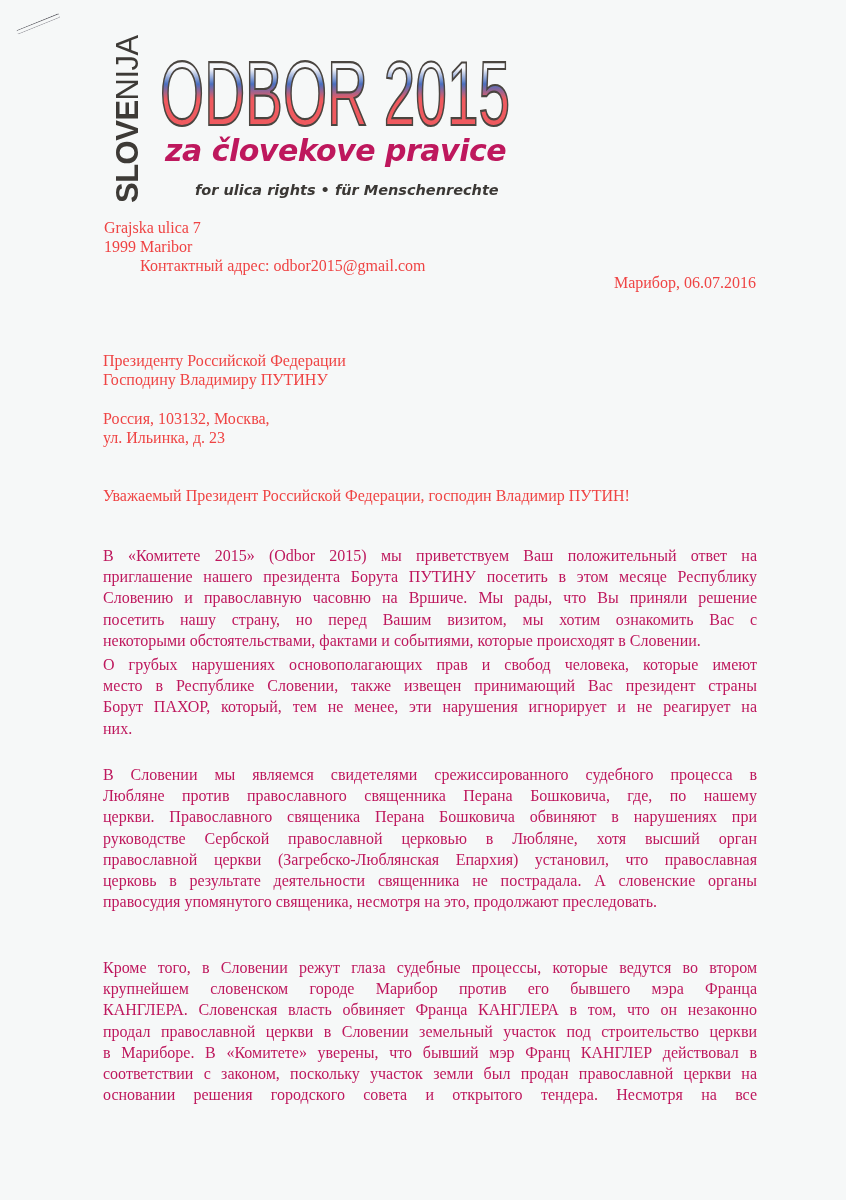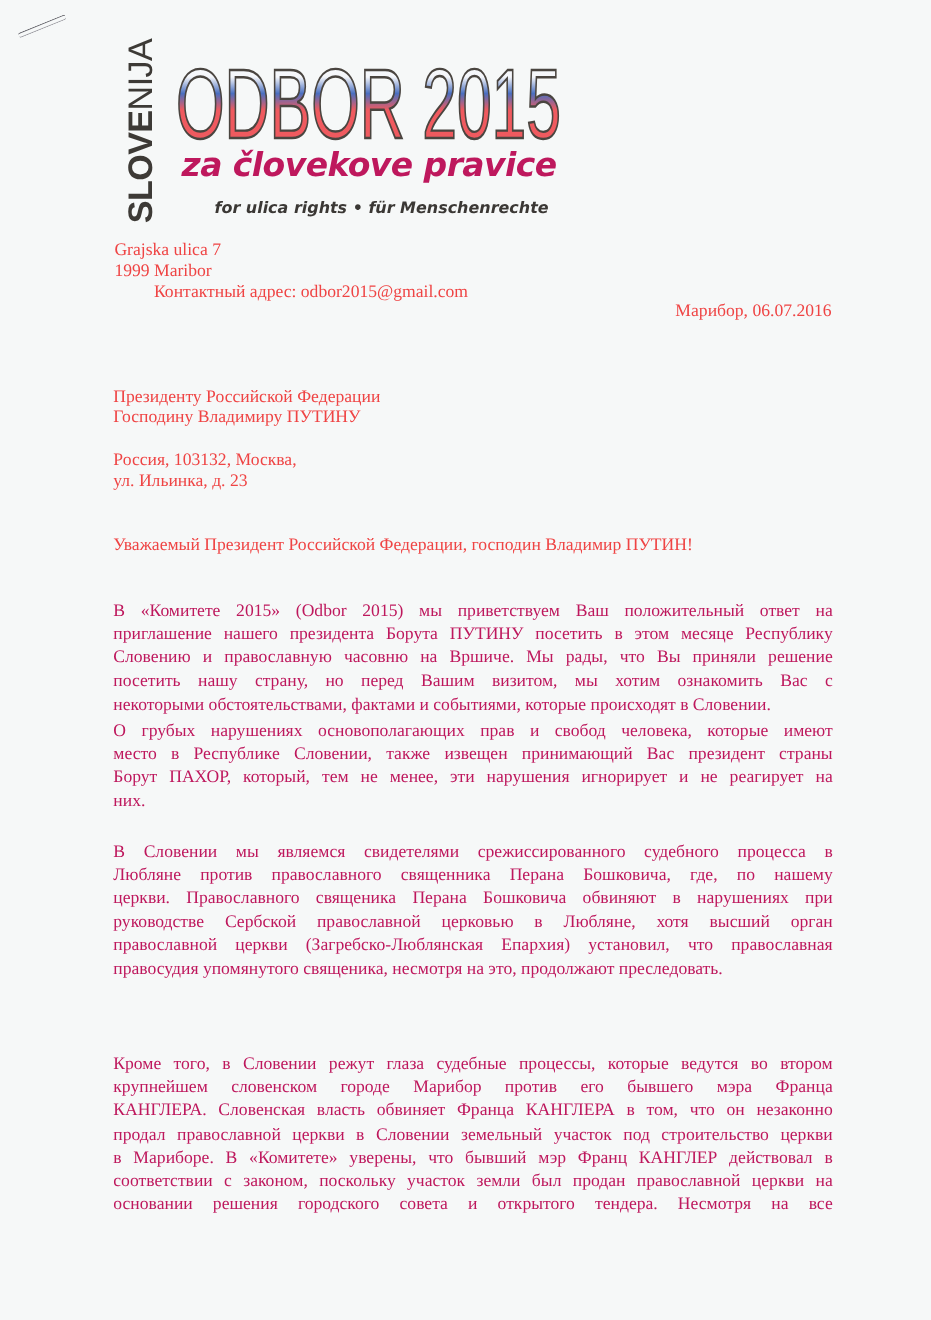--- a/index.html
+++ b/index.html
@@ -101,20 +101,21 @@
     <span class="line">место в Республике Словении, также извещен принимающий Вас президент страны</span>
     <span class="line">Борут ПАХОР, который, тем не менее, эти нарушения игнорирует и не реагирует на</span>
     <span class="line last">них.</span>
   </div>
 <div class="para" style="top:764px;">
     <span class="line">В Словении мы являемся свидетелями срежиссированного судебного процесса в</span>
     <span class="line">Любляне против православного священника Перана Бошковича, где, по нашему</span>
     <span class="line">церкви. Православного священика Перана Бошковича обвиняют в нарушениях при</span>
     <span class="line">руководстве Сербской православной церковью в Любляне, хотя высший орган</span>
     <span class="line">православной церкви (Загребско-Люблянская Епархия) установил, что православная</span>
+    <span class="line">церковь в результате деятельности священника не пострадала. А словенские органы</span>
     <span class="line last">правосудия упомянутого священика, несмотря на это, продолжают преследовать.</span>
   </div>
 <div class="para" style="top:957px;">
     <span class="line">Кроме того, в Словении режут глаза судебные процессы, которые ведутся во втором</span>
     <span class="line">крупнейшем словенском городе Марибор против его бывшего мэра Франца</span>
     <span class="line">КАНГЛЕРА. Словенская власть обвиняет Франца КАНГЛЕРА в том, что он незаконно</span>
     <span class="line">продал православной церкви в Словении земельный участок под строительство церкви</span>
     <span class="line">в Мариборе. В «Комитете» уверены, что бывший мэр Франц КАНГЛЕР действовал в</span>
     <span class="line">соответствии с законом, поскольку участок земли был продан православной церкви на</span>
     <span class="line">основании решения городского совета и открытого тендера. Несмотря на все</span>

